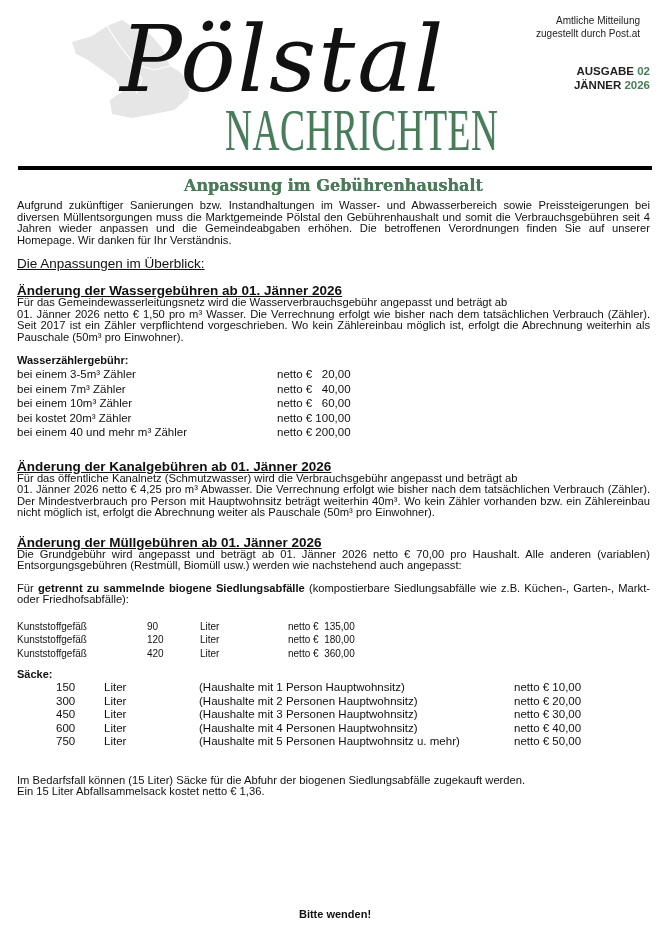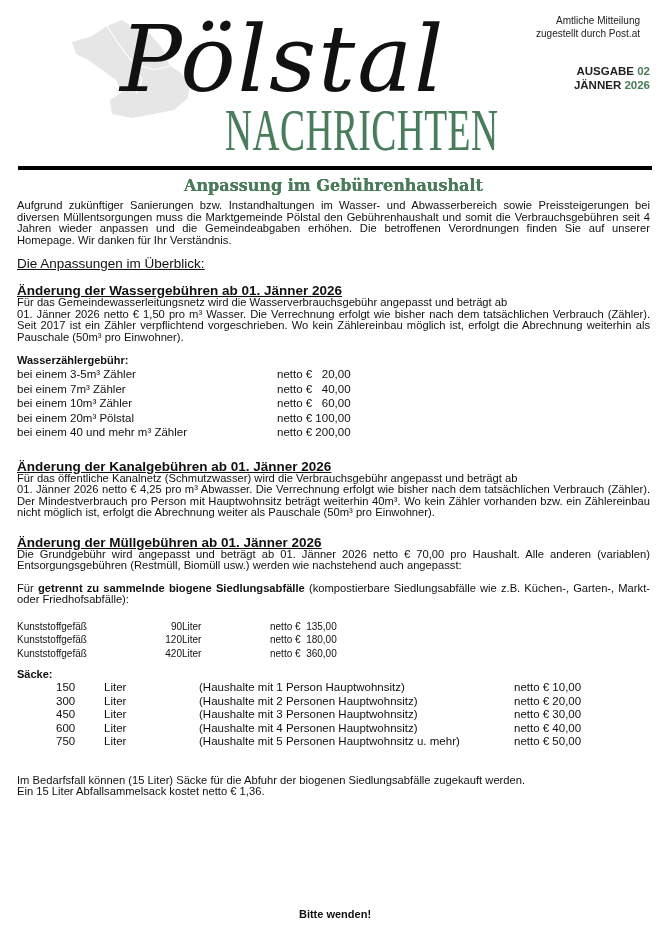--- a/index.html
+++ b/index.html
@@ -44,21 +44,21 @@
     .sec-title {
       font-size: 13.5px; line-height: 13px; font-weight: bold; text-decoration: underline;
       margin: 0;
     }
     .sub-label { font-size: 11px; font-weight: bold; margin-top: 11px; line-height: 13px; }
     .fee-row { display: flex; font-size: 11.5px; line-height: 14.5px; }
     .fee-row .lbl { width: 260px; }
     .fee-row .val { white-space: pre; }
     .bin-row { display: flex; font-size: 10px; line-height: 13.5px; }
     .bin-row .c1 { width: 130px; }
-    .bin-row .c2 { width: 35px; text-align: right; padding-right: 0; }
+    .bin-row .c2 { width: 35px; text-align: left; padding-right: 18px; }
     .bin-row .c3 { width: 88px; }
     .bin-row .c4 { white-space: pre; }
     .sack-row { display: flex; font-size: 11.5px; line-height: 13.5px; }
     .sack-row .c1 { width: 48px; margin-left: 39px; }
     .sack-row .c2 { width: 95px; }
     .sack-row .c3 { width: 315px; }
     .footer {
       position: absolute; left: 0; width: 670px; top: 908px; text-align: center;
       font-size: 11px; font-weight: bold;
     }
@@ -102,21 +102,21 @@
         </div>
       <div class="fee-row">
           <span class="lbl">bei einem 7m³ Zähler</span>
           <span class="val">netto €   40,00</span>
         </div>
       <div class="fee-row">
           <span class="lbl">bei einem 10m³ Zähler</span>
           <span class="val">netto €   60,00</span>
         </div>
       <div class="fee-row">
-          <span class="lbl">bei einem 20m³ Pölstal</span>
+          <span class="lbl">bei kostet 20m³ Zähler</span>
           <span class="val">netto € 100,00</span>
         </div>
       <div class="fee-row">
           <span class="lbl">bei einem 40 und mehr m³ Zähler</span>
           <span class="val">netto € 200,00</span>
         </div>
     </div>
   </div>
 
   <div style="margin-top:20px">

